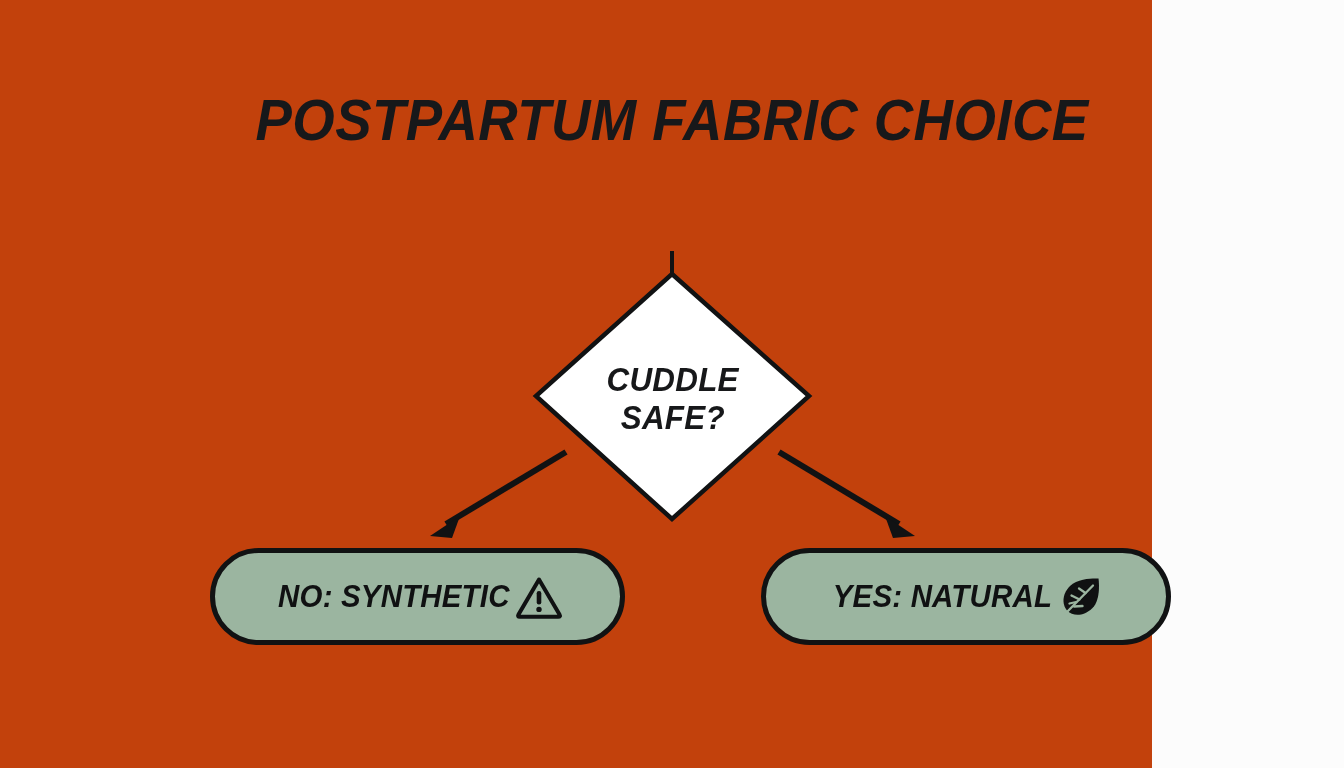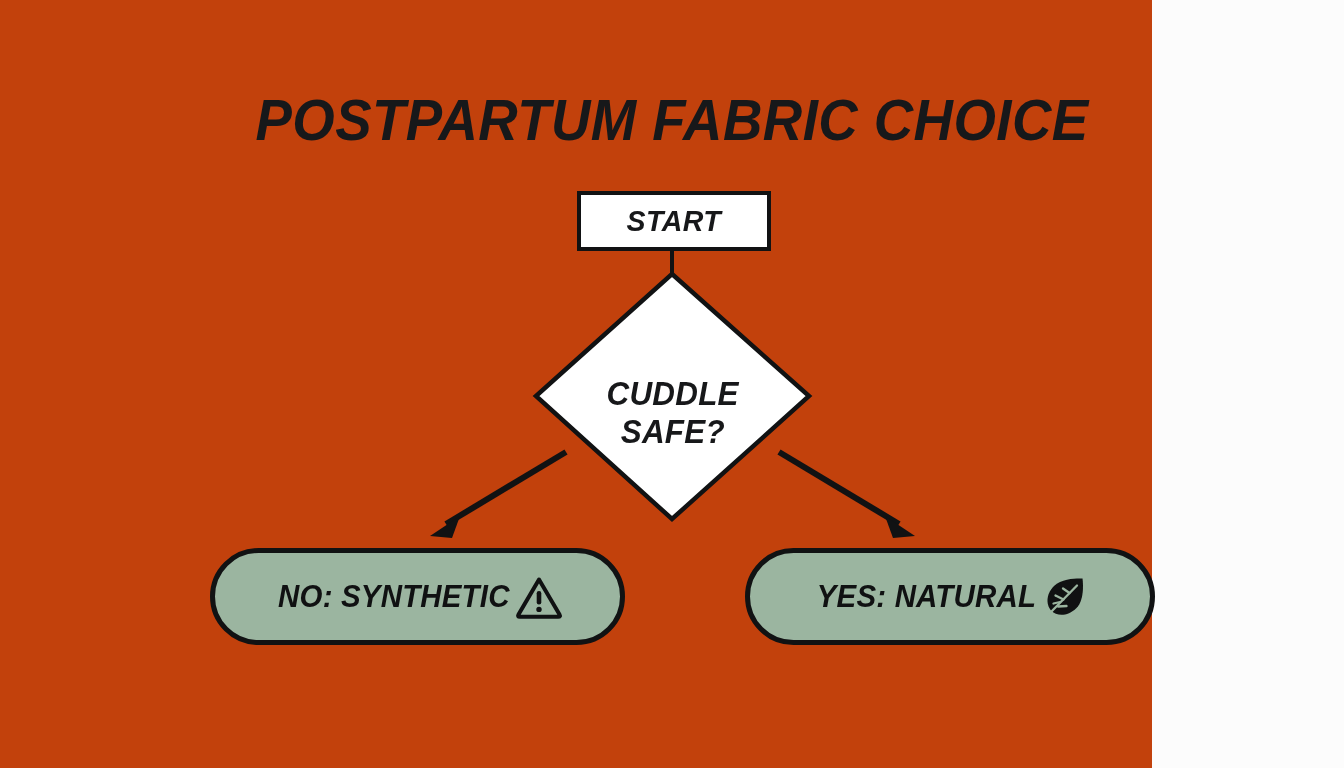--- a/index.html
+++ b/index.html
@@ -73,21 +73,21 @@
   #decision-node {
     position: absolute;
     left: 534px;
     top: 272px;
     width: 277px;
     height: 249px;
   }
   #decision-node .diamond-label {
     position: absolute;
     left: 0;
-    top: 16px;
+    top: 2px;
     width: 277px;
     height: 249px;
     display: flex;
     flex-direction: column;
     align-items: center;
     justify-content: center;
     text-align: left;
     line-height: 1.14;
   }
   #decision-node .diamond-label span {
@@ -106,21 +106,21 @@
     height: 97px;
     box-sizing: border-box;
     background: #9bb5a0;
     border: 5px solid #111213;
     border-radius: 52px;
     display: flex;
     align-items: center;
     justify-content: center;
   }
   #pill-no  { left: 210px; width: 415px; }
-  #pill-yes { left: 745px; width: 410px; text-align: right; }
+  #pill-yes { left: 761px; width: 410px; text-align: right; }
 
   .pill .pill-text {
     font-size: 31px;
     font-weight: 700;
     color: #101112;
     letter-spacing: 0.2px;
     transform: scaleX(0.95);
     white-space: nowrap;
   }
   .pill .pill-icon {
@@ -147,23 +147,20 @@
       <line x1="566" y1="452" x2="446" y2="524" stroke="#111213" stroke-width="6" stroke-linecap="butt"></line>
       <polygon points="430,536 460,516 452,538" fill="#111213"></polygon>
     </g>
 
     <g>
       <line x1="779" y1="452" x2="899" y2="524" stroke="#111213" stroke-width="6" stroke-linecap="butt"></line>
       <polygon points="915,536 885,516 893,538" fill="#111213"></polygon>
     </g>
   </svg>
 
-  <div id="start-node">
-    <span class="node-text">START</span>
-  </div>
 
   <div id="decision-node">
     <div class="diamond-label">
       <span>CUDDLE</span>
       <span>SAFE?</span>
     </div>
   </div>
 
   <div class="pill" id="pill-no">
     <span class="pill-text">NO: SYNTHETIC</span>

